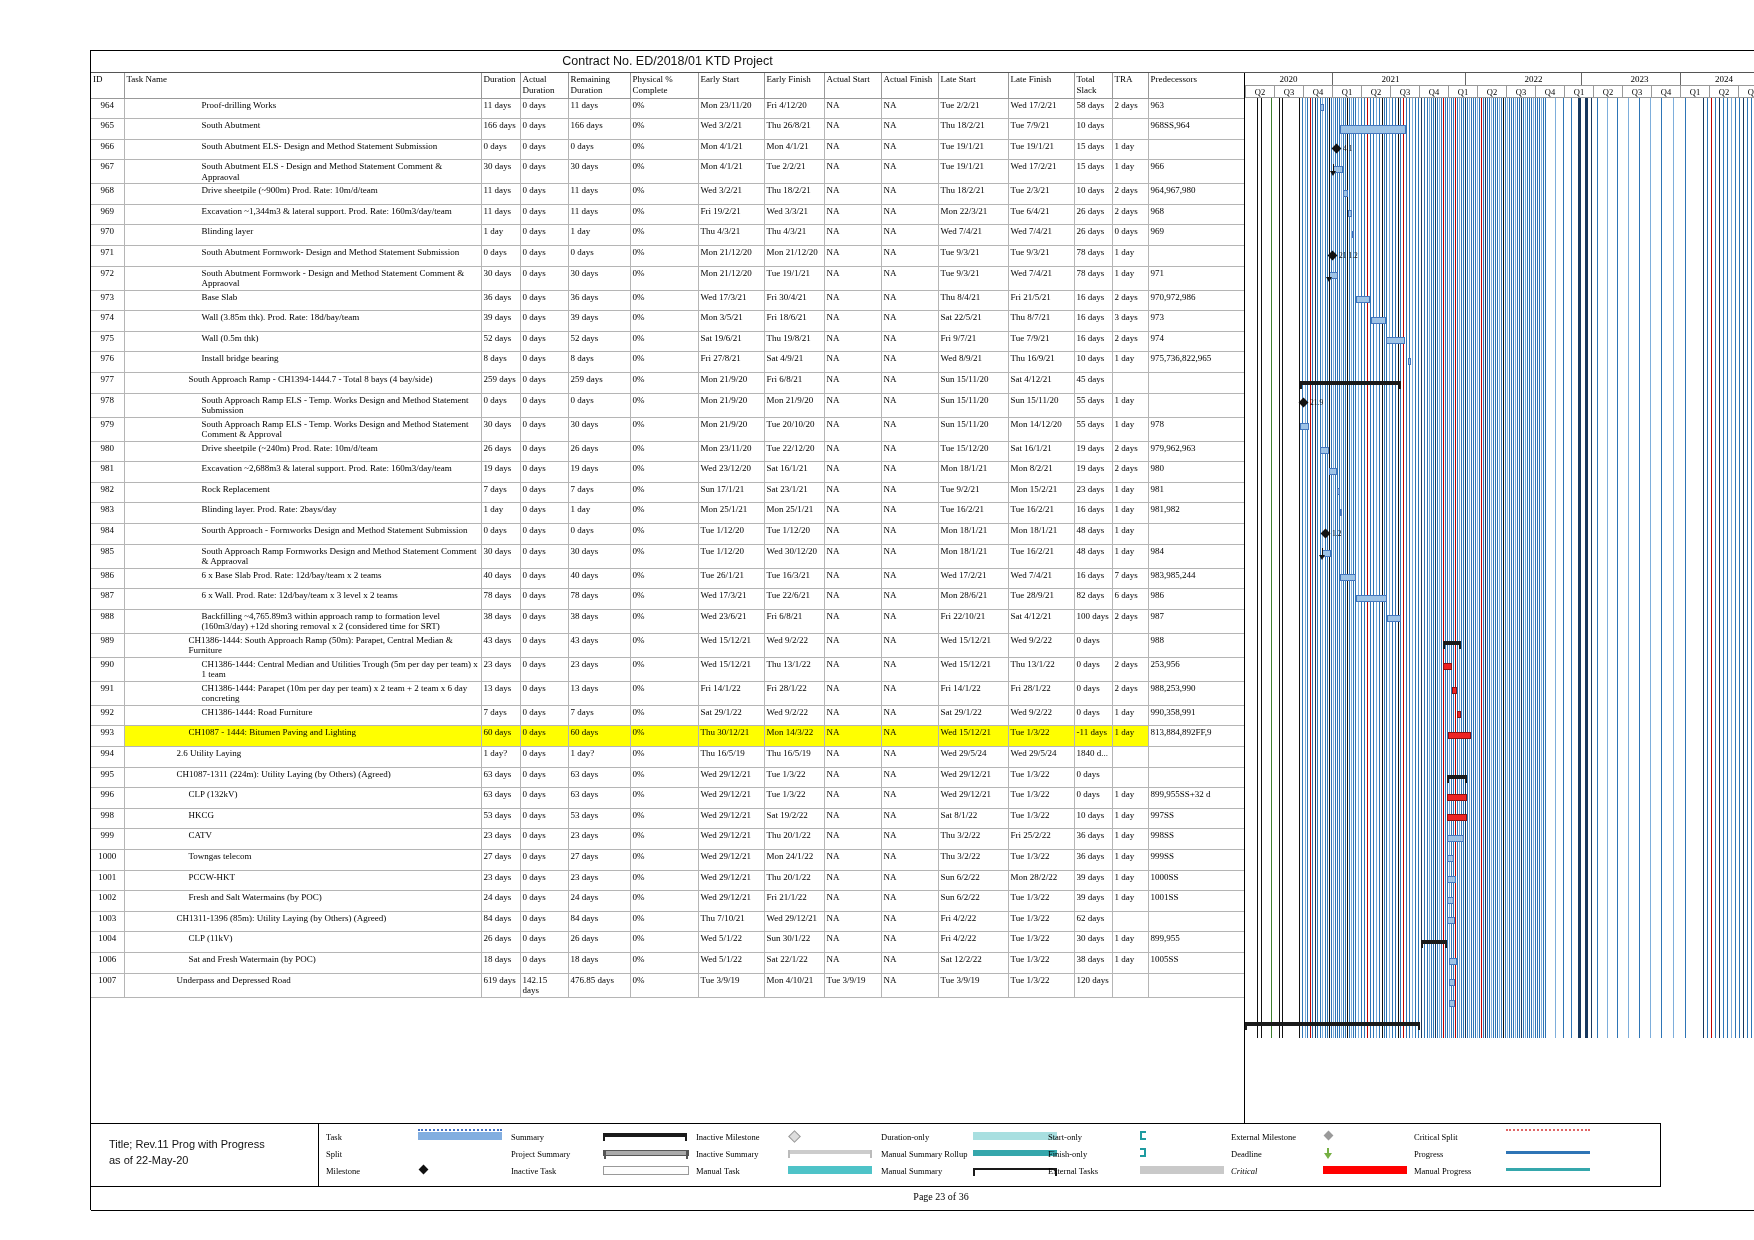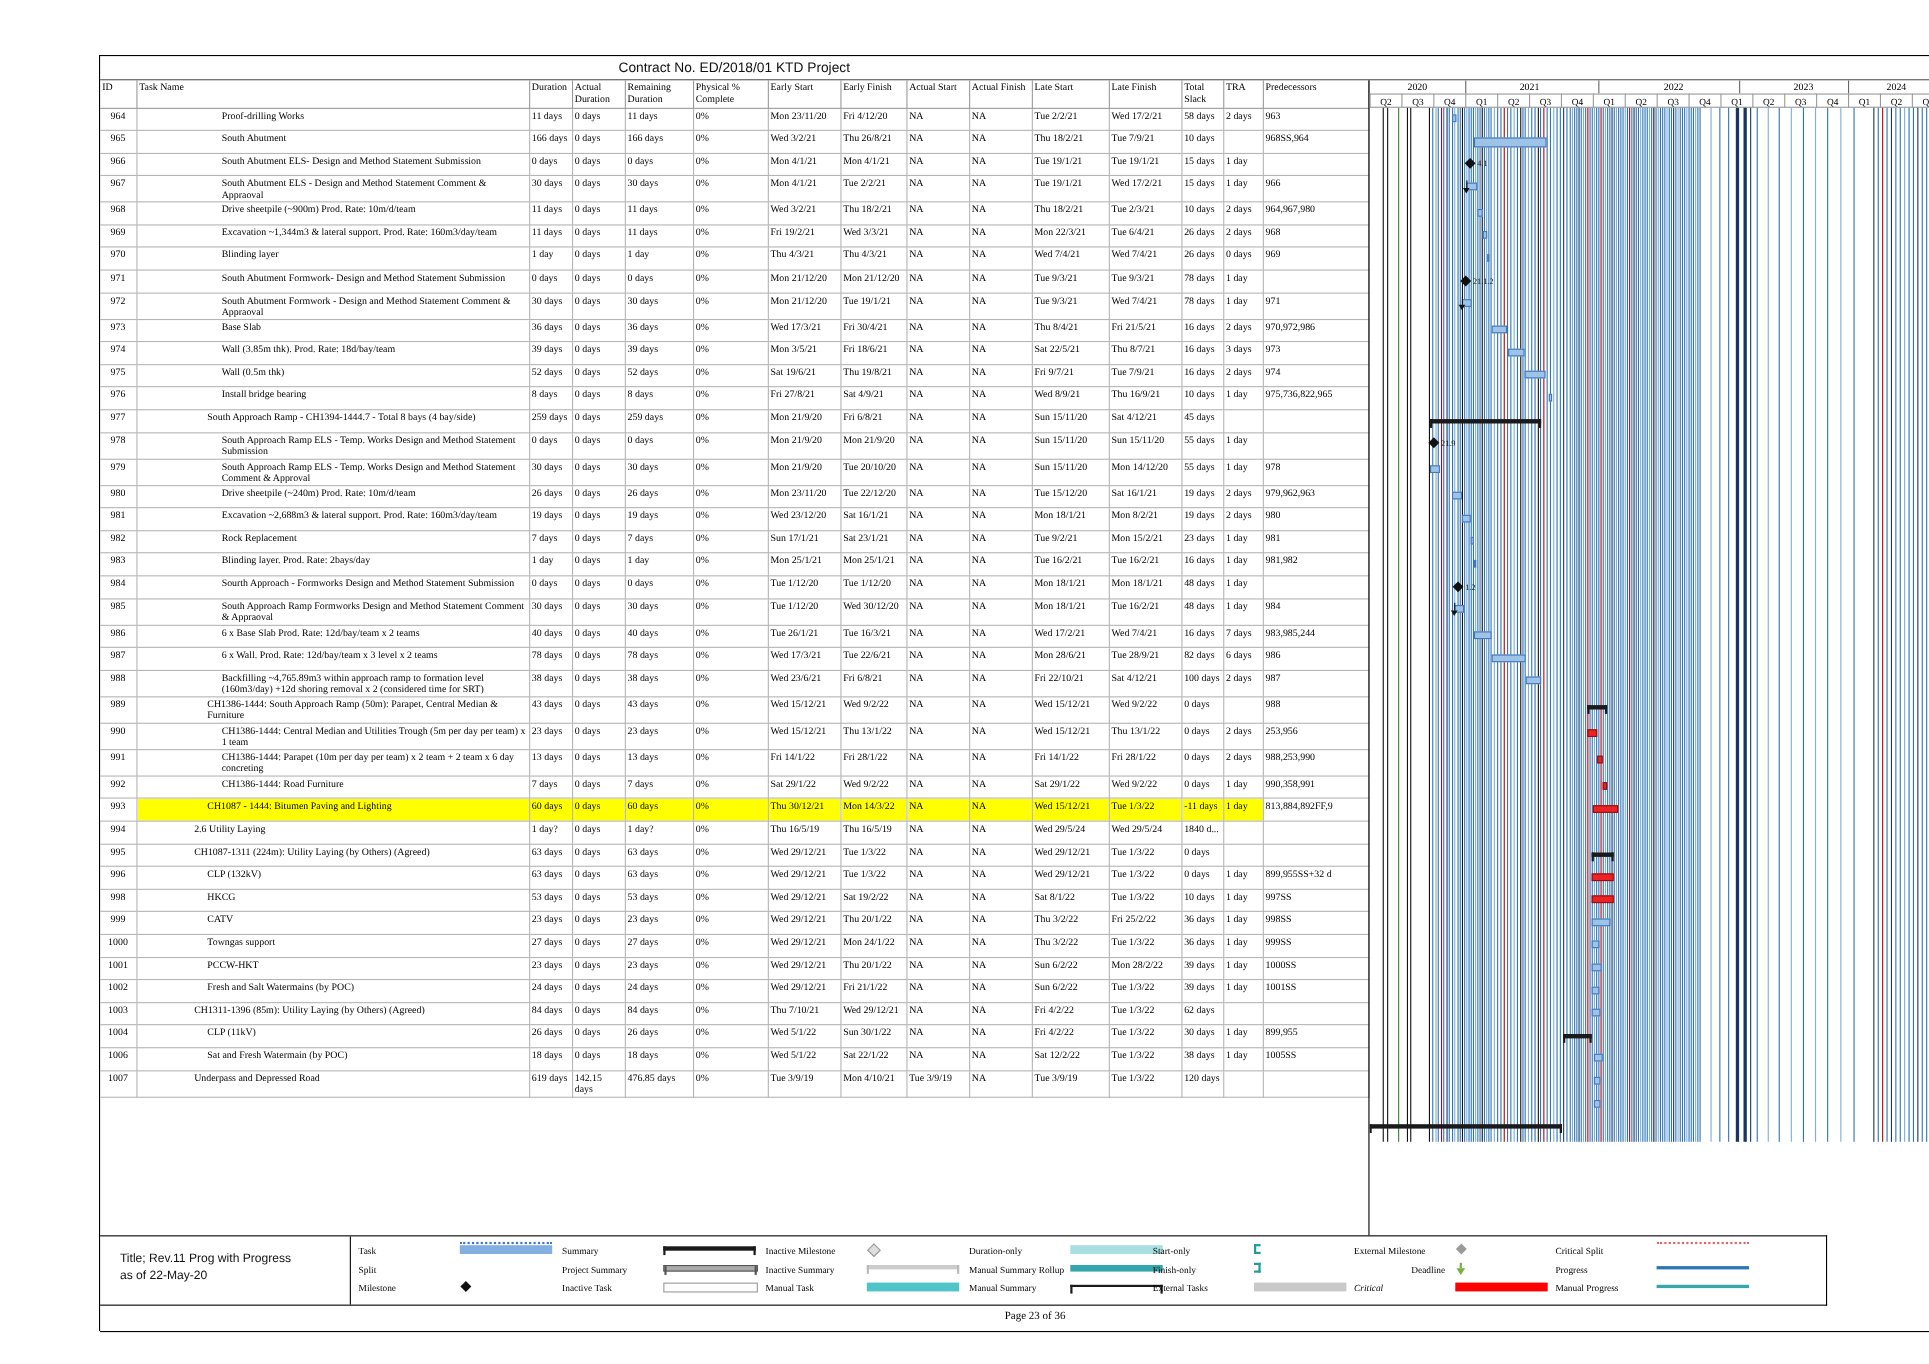--- a/index.html
+++ b/index.html
@@ -718,21 +718,21 @@
               <td>NA</td>
               <td>NA</td>
               <td>Thu 3/2/22</td>
               <td>Fri 25/2/22</td>
               <td>36 days</td>
               <td>1 day</td>
               <td>998SS</td>
             </tr>
             <tr id="row-1000">
               <td class="cid">1000</td>
-              <td class="lv2">Towngas support</td>
+              <td class="lv2">Towngas telecom</td>
               <td>27 days</td>
               <td>0 days</td>
               <td>27 days</td>
               <td>0%</td>
               <td>Wed 29/12/21</td>
               <td>Mon 24/1/22</td>
               <td>NA</td>
               <td>NA</td>
               <td>Thu 3/2/22</td>
               <td>Tue 1/3/22</td>
@@ -847,21 +847,21 @@
       <div id="chart">
           <div class="yr" style="left: 0px; width: 87px; border-left: none;">2020</div>
           <div class="qt" style="left: 0px; width: 29px;">Q2</div>
           <div class="qt" style="left: 29px; width: 29px;">Q3</div>
           <div class="qt" style="left: 58px; width: 29px;">Q4</div>
           <div class="yr" style="left: 87px; width: 116px;">2021</div>
           <div class="qt" style="left: 87px; width: 29px;">Q1</div>
           <div class="qt" style="left: 116px; width: 29px;">Q2</div>
           <div class="qt" style="left: 145px; width: 29px;">Q3</div>
           <div class="qt" style="left: 174px; width: 29px;">Q4</div>
-          <div class="yr" style="left: 208px; width: 116px; padding-left: 20px;">2022</div>
+          <div class="yr" style="left: 220px; width: 116px; padding-left: 20px;">2022</div>
           <div class="qt" style="left: 203px; width: 29px;">Q1</div>
           <div class="qt" style="left: 232px; width: 29px;">Q2</div>
           <div class="qt" style="left: 261px; width: 29px;">Q3</div>
           <div class="qt" style="left: 290px; width: 29px;">Q4</div>
           <div class="yr" style="left: 336px; width: 116px;">2023</div>
           <div class="qt" style="left: 319px; width: 29px;">Q1</div>
           <div class="qt" style="left: 348px; width: 29px;">Q2</div>
           <div class="qt" style="left: 377px; width: 29px;">Q3</div>
           <div class="qt" style="left: 406px; width: 29px;">Q4</div>
           <div class="yr" style="left: 435px; width: 87px;">2024</div>
@@ -1140,21 +1140,21 @@
             <i class="cbr"></i>
           </span>
           <span class="lg-label" style="left: 957px; top: 42px;">External Tasks</span>
           <span class="lg-sym sym-ext" style="left: 1049px; top: 41px;">
             <i class="s-bar"></i>
           </span>
           <span class="lg-label" style="left: 1140px; top: 8px;">External Milestone</span>
           <span class="lg-sym sym-emile" style="left: 1232px; top: 7px;">
             <i class="dia"></i>
           </span>
-          <span class="lg-label" style="left: 1192px; top: 25px;">Deadline</span>
+          <span class="lg-label" style="left: 1140px; top: 25px;">Deadline</span>
           <span class="lg-sym sym-deadline" style="left: 1232px; top: 24px;">
             <i class="stem"></i>
           </span>
           <span class="lg-label" style="left: 1140px; top: 42px; font-style: italic;">Critical</span>
           <span class="lg-sym sym-critical" style="left: 1232px; top: 41px;">
             <i class="s-bar"></i>
           </span>
           <span class="lg-label" style="left: 1323px; top: 8px;">Critical Split</span>
           <span class="lg-sym sym-csplit" style="left: 1415px; top: 7px;"></span>
           <span class="lg-label" style="left: 1323px; top: 25px;">Progress</span>

